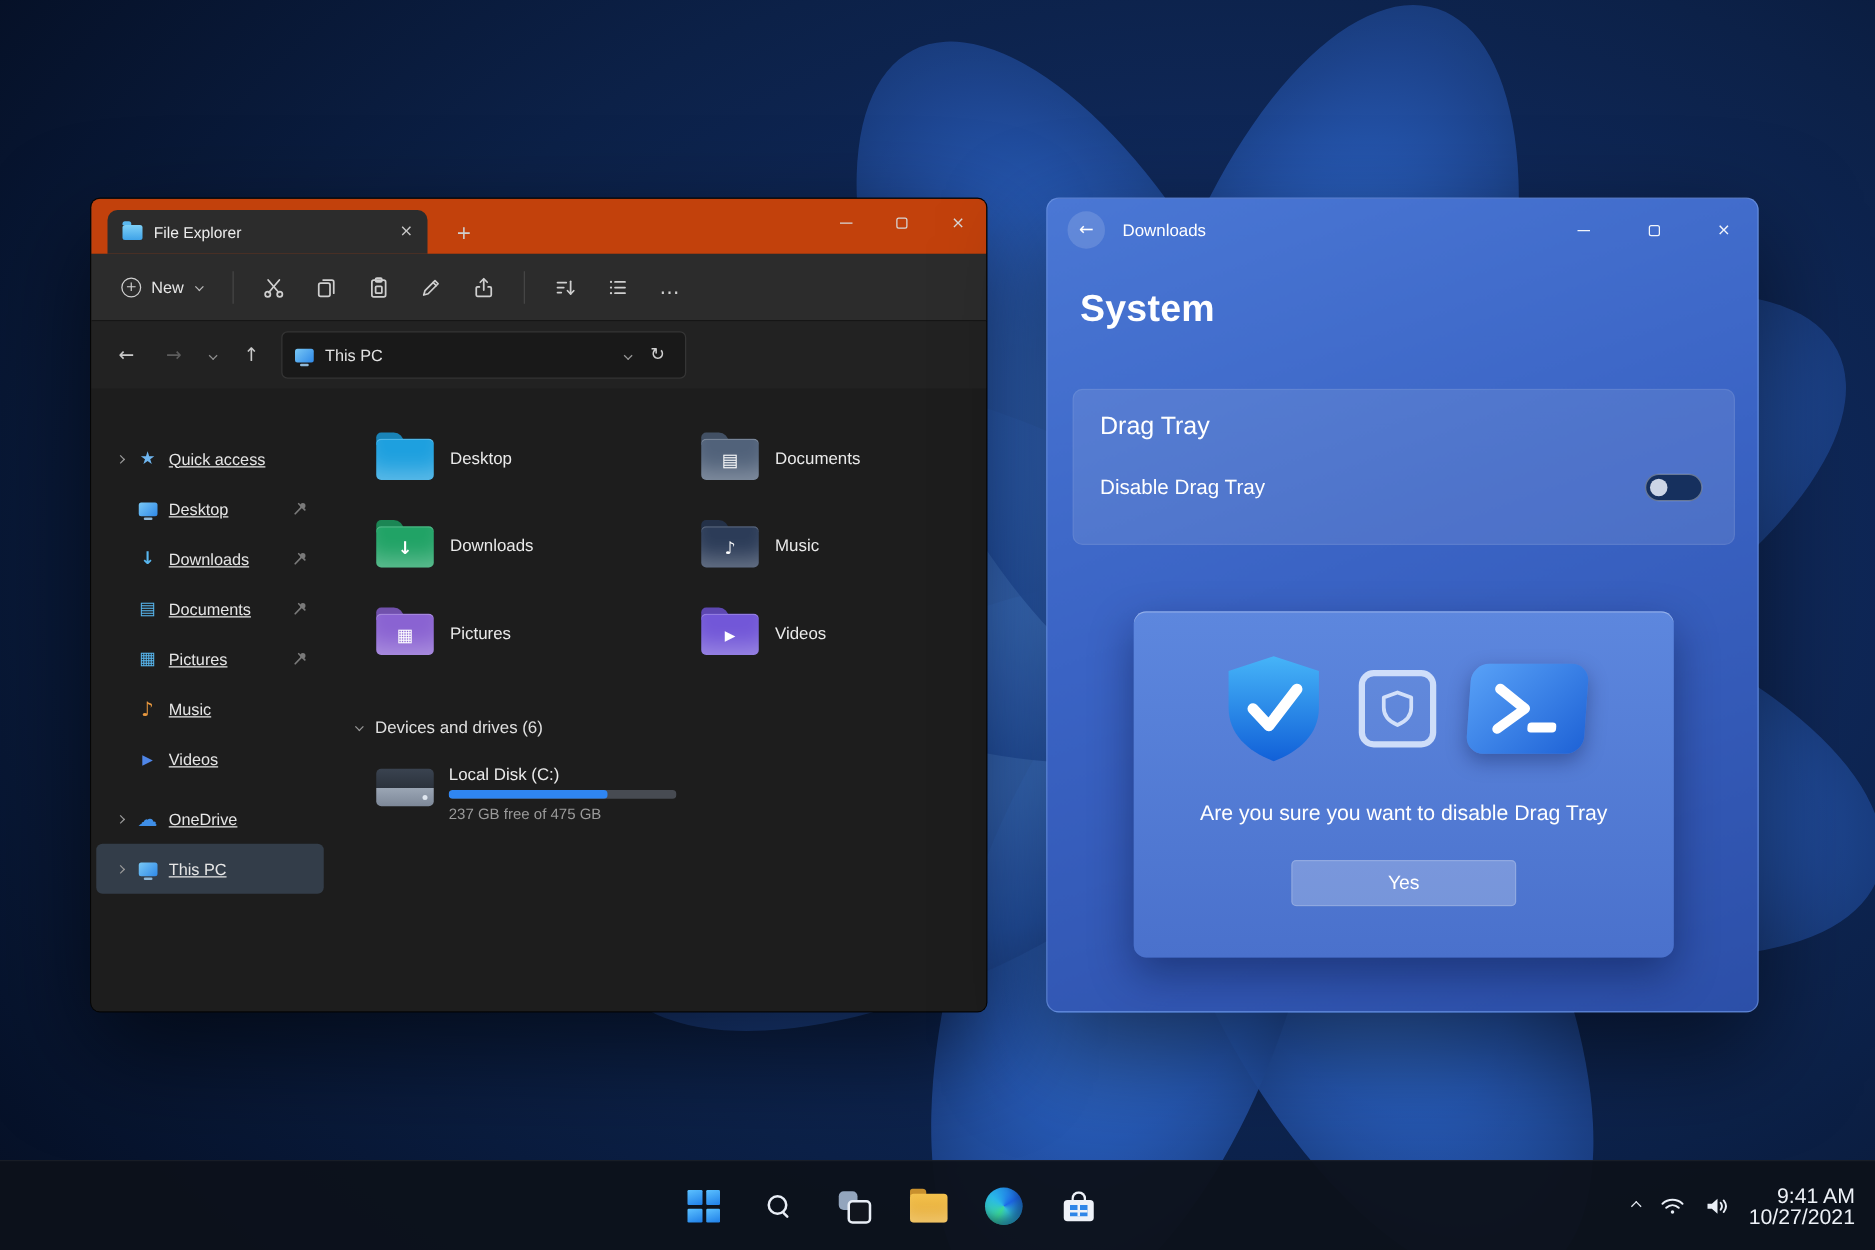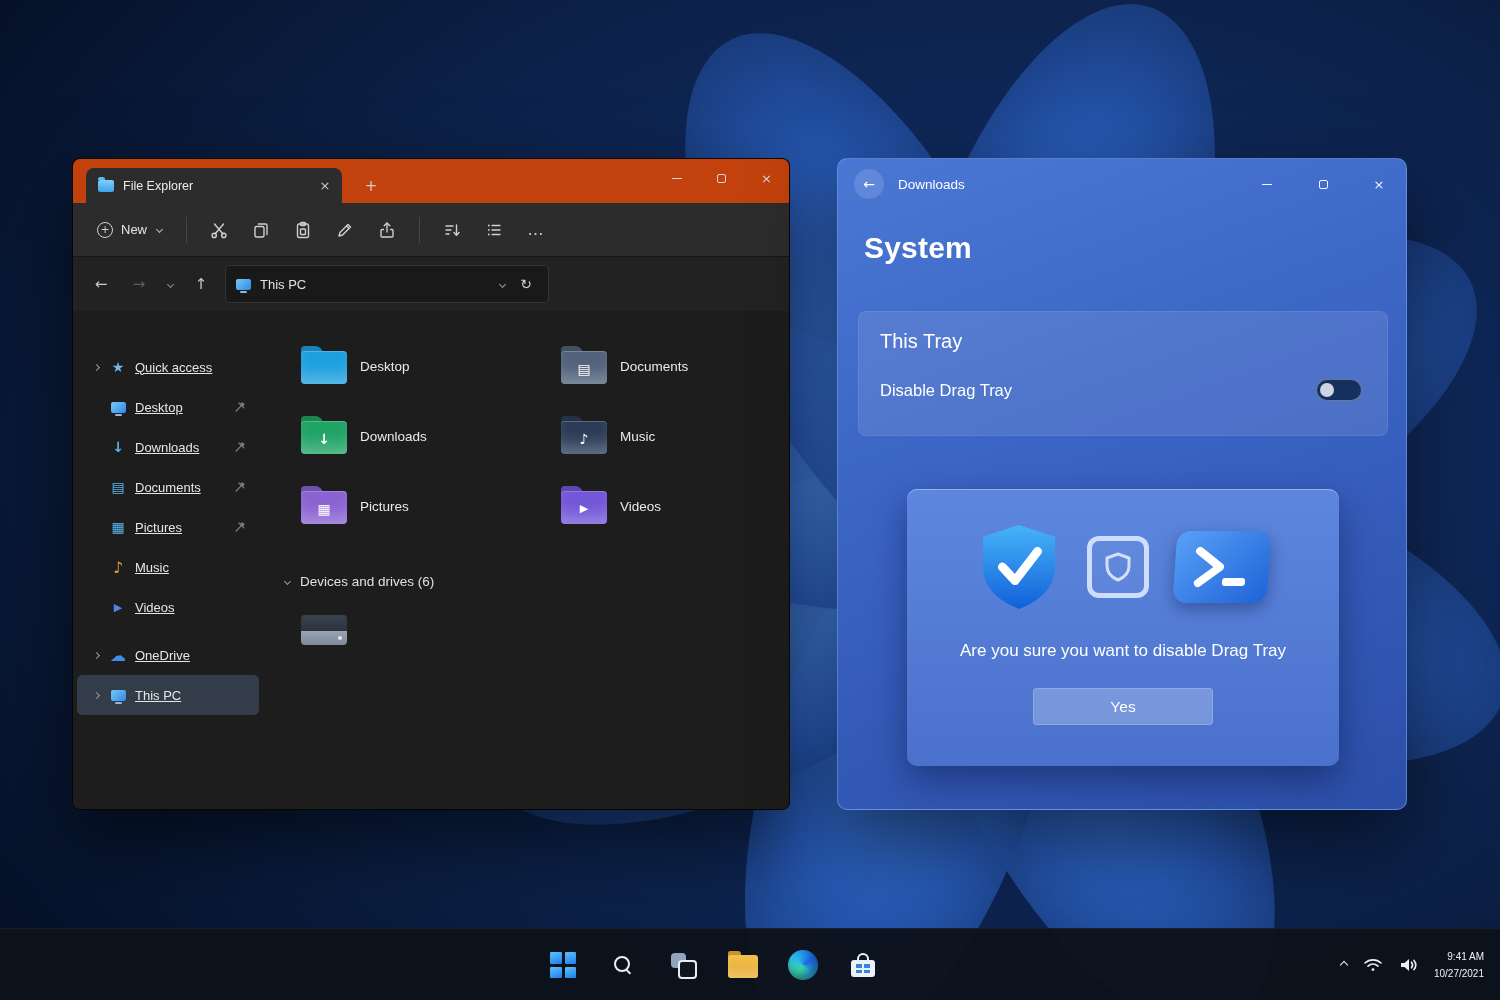--- a/index.html
+++ b/index.html
@@ -200,21 +200,21 @@
   .store-ic .tiles { width:14px; height:9px;
     background:
       linear-gradient(#eef2f8,#eef2f8) 50% 50% / 2px 9px no-repeat,
       linear-gradient(#eef2f8,#eef2f8) 50% 50% / 14px 2px no-repeat,
       #2e86e8; }
   .tb-tray { position:absolute; right:16px; top:0; height:72px; display:flex; align-items:center; gap:16px; }
   .tray-btn { background:none; border:none; color:#e9eef6; display:flex; align-items:center;
     justify-content:center; }
   .tray-btn .chev { width:6px; height:6px; }
   .tray-svg { stroke:#e9eef6; stroke-width:1.6; fill:none; stroke-linecap:round; stroke-linejoin:round; }
-  .clock { text-align:right; color:#eef2f8; font-size:10px; line-height:17px; }
+  .clock { text-align:right; color:#eef2f8; font-size:17px; line-height:17px; }
 </style>
 </head>
 <body>
 
 <div class="screen">
 
   <svg class="bloom" viewBox="0 0 1100 1100">
     <defs>
       <radialGradient id="pg" cx="28%" cy="50%" r="85%">
         <stop offset="0%" stop-color="#4e8ff2"></stop>
@@ -452,20 +452,27 @@
             <span class="lbl">Videos</span>
           </div>
         </div>
 
         <div class="sec-header" style="margin-top:25px">
           <i class="chev down"></i>
           <span>Devices and drives (6)</span>
         </div>
         <div class="drive-row">
           <span class="drive-icon"></span>
+          <div class="drive-info">
+            <span class="lbl">Local Disk (C:)</span>
+            <div class="bar-track">
+              <div class="bar-fill" style="width: 70%;"></div>
+            </div>
+            <span class="free-text">237 GB free of 475 GB</span>
+          </div>
         </div>
       </main>
     </div>
   </div>
 
   <div class="st">
     <div class="st-titlebar">
       <button class="icon-btn back-circle glyph">←</button>
       <span class="st-title">Downloads</span>
       <button class="wc">
@@ -473,21 +480,21 @@
         </button>
       <button class="wc">
           <span class="sq"></span>
         </button>
       <button class="wc glyph">×</button>
     </div>
 
     <h1 class="st-page-title">System</h1>
 
     <div class="st-card">
-      <div class="card-title">This Tray</div>
+      <div class="card-title">Drag Tray</div>
       <div class="toggle-row">
         <span class="lbl">Disable Drag Tray</span>
         <div class="toggle">
           <span class="knob"></span>
         </div>
       </div>
     </div>
 
     <div class="st-dialog">
       <div class="dlg-icons">

